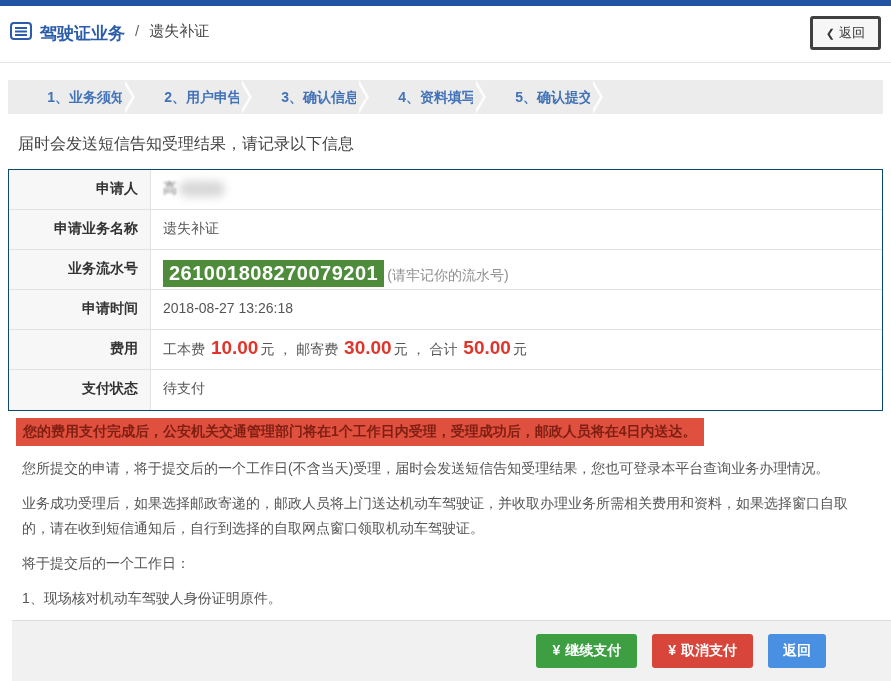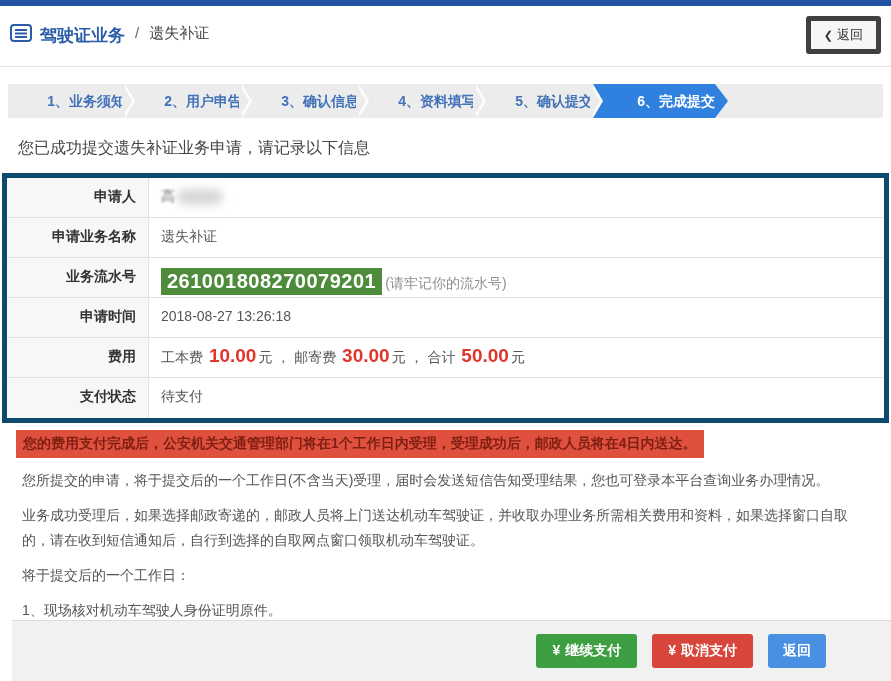--- a/index.html
+++ b/index.html
@@ -11,21 +11,21 @@
   .top-strip { height:6px; background:#2253a2; }
 
   
   .header { display:flex; align-items:center; justify-content:space-between;
             padding:10px 10px 12px 10px; border-bottom:1px solid #e4e4e4; }
   .header-left { display:flex; align-items:flex-start; gap:8px; }
   .hdr-icon { width:22px; height:18px; display:inline-block; }
   .hdr-title { color:#2a5caa; font-size:17px; font-weight:bold; }
   .hdr-sep { color:#666; font-size:15px; margin:0 2px; }
   .hdr-sub { color:#444; font-size:15px; }
-  .back-btn { background:#f6f6f6; border:5px solid #404040; border-radius:3px;
+  .back-btn { background:#f6f6f6; border:3px solid #404040; border-radius:3px;
               padding:5px 13px; font-size:13px; color:#333; cursor:pointer;
               font-family:inherit; }
   .back-btn .chev { font-size:11px; margin-right:4px; font-weight:bold; }
 
   
   .steps { display:flex; margin:17px 8px 0 8px; height:34px; }
   .step { position:relative; width:117px; background:#ececec; color:#4272b8;
           font-weight:bold; font-size:14px; text-align:right; line-height:34px; cursor:pointer; }
   .step:not(.active)::after { content:""; position:absolute; top:0; right:-10px; width:0; height:0;
           border-top:17px solid transparent; border-bottom:17px solid transparent;
@@ -36,21 +36,21 @@
   .step.active { background:#3080e0; color:#fff; width:122px; }
   .step.active::after { content:""; position:absolute; top:0; right:-13px; width:0; height:0;
           border-top:17px solid transparent; border-bottom:17px solid transparent;
           border-left:13px solid #3080e0; z-index:4; }
   .steps-filler { flex:1; background:#ececec; }
 
   
   .success-msg { margin:20px 10px 14px 18px; font-size:16px; color:#444; }
 
   
-  .info-table { margin:0 2px; border:5px solid #0c4a6e; }
+  .info-table { margin:0 8px; border:1px solid #0c4a6e; }
   .info-row { display:flex; border-bottom:1px solid #e2e2e2; min-height:40px; align-items:stretch; }
   .info-row:last-child { border-bottom:none; }
   .info-label { width:142px; background:#f7f7f7; border-right:1px solid #e2e2e2;
                 text-align:right; padding:10px 12px 0 0; font-weight:bold; color:#333; font-size:14px; }
   .info-value { flex:1; padding:10px 0 0 12px; color:#555; font-size:14px; }
   .redaction-blur { display:inline-block; width:46px; height:16px; margin-left:2px;
                     background:#d8d8d8; border-radius:8px; filter:blur(4px); vertical-align:middle; }
   .name-partial { color:#666; filter:blur(1px); }
   .serial-badge { display:inline-block; background:#4e8b3a; color:#fff; font-weight:bold;
                   font-size:20px; padding:2px 6px; letter-spacing:0.5px; }
@@ -105,25 +105,24 @@
       <span class="chev">❮</span><span>返回</span>
     </button>
   </div>
 
   <div class="steps">
     <div class="step"><span>1、业务须知</span></div>
     <div class="step"><span>2、用户申告</span></div>
     <div class="step"><span>3、确认信息</span></div>
     <div class="step"><span>4、资料填写</span></div>
     <div class="step"><span>5、确认提交</span></div>
-    <div class="step active"><span>6、完成提交</span></div>
     <div class="steps-filler"></div>
   </div>
 
-  <div class="success-msg">您已成功提交遗失补证业务申请，请记录以下信息</div>
+  <div class="success-msg">届时会发送短信告知受理结果，请记录以下信息</div>
 
   <div class="info-table">
     <div class="info-row">
       <div class="info-label">申请人</div>
       <div class="info-value">
         <span class="name-partial">高</span><span class="redaction-blur"></span>
       </div>
     </div>
     <div class="info-row">
       <div class="info-label">申请业务名称</div>

